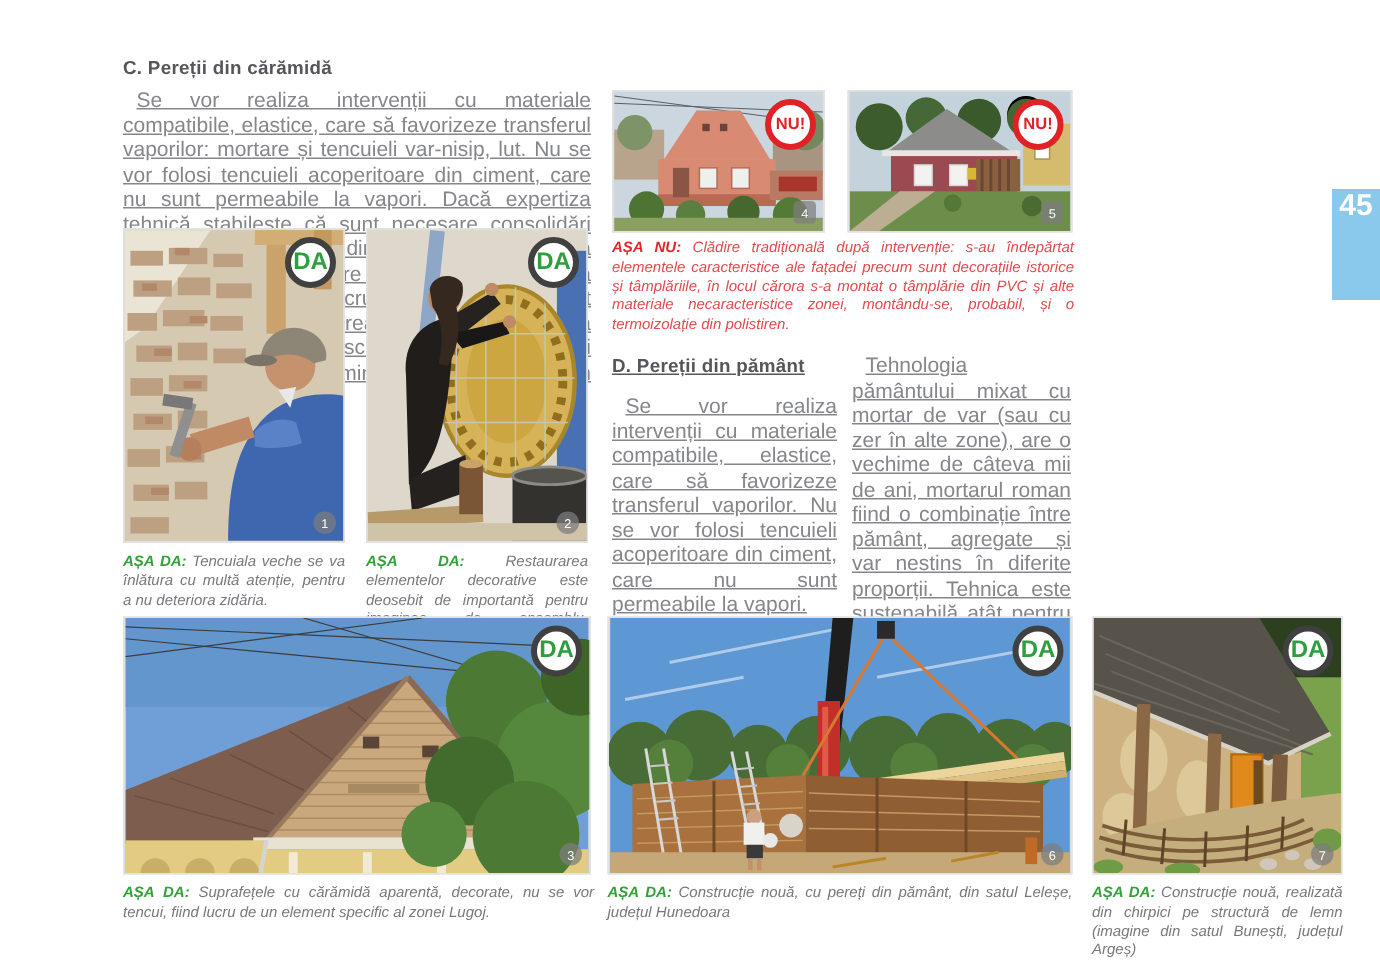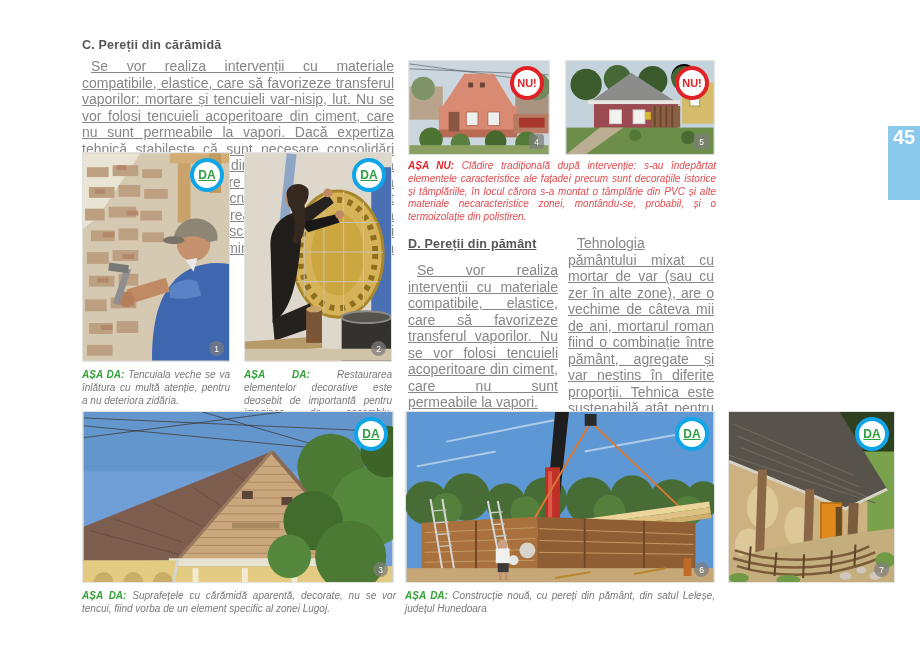--- a/index.html
+++ b/index.html
@@ -5,21 +5,21 @@
   html,body{margin:0;padding:0;background:#ffffff;}
   .page{position:relative;width:920px;height:650px;background:#ffffff;overflow:hidden;
         font-family:"Liberation Sans",sans-serif;}
   .heading{position:absolute;font-size:12.5px;font-weight:bold;color:#55565a;letter-spacing:.2px;}
   .body-text{position:absolute;font-size:14px;line-height:1.18;color:#85868a;text-align:justify;text-decoration:underline;}
   .body-text p{margin:0 0 9px 0;text-indent:9px;}
   .photo{position:absolute;overflow:hidden;border:1px solid #e2e2e0;box-sizing:border-box;background:#ddd;}
   .photo svg{display:block;width:100%;height:100%;}
   .da-badge,.nu-badge{position:absolute;top:5px;right:5px;width:26px;height:26px;border-radius:50%;
         background:#fff;display:flex;align-items:center;justify-content:center;font-weight:bold;}
-  .da-badge{border:4px solid #0ea5e9;color:#2f9e41;font-size:12px;text-decoration:underline;}
+  .da-badge{border:4px solid #404040;color:#2f9e41;font-size:16px;}
   .nu-badge{border:4px solid #e02227;color:#e02227;font-size:11px;}
   .num-badge{position:absolute;bottom:5px;right:5px;width:15px;height:15px;border-radius:50%;
         background:rgba(125,125,125,.72);color:#fff;font-size:8.5px;display:flex;align-items:center;justify-content:center;}
   .num-badge.square{border-radius:3px;}
   .caption{position:absolute;font-size:10px;font-style:italic;line-height:1.28;color:#77787c;text-align:justify;}
   .caption .cap-label{font-weight:bold;font-style:italic;color:#33a038;}
   .caption.nu{color:#e24a4e;}
   .caption.nu .cap-label{color:#e2252b;}
   .page-tab{position:absolute;right:0;top:126px;width:32px;height:74px;background:#8bc9ec;color:#ffffff;
         font-weight:bold;font-size:20px;display:flex;justify-content:center;}
@@ -440,24 +440,28 @@
     <div class="da-badge">
         <span>DA</span>
       </div>
     <div class="num-badge">
         <span>7</span>
       </div>
   </div>
 
   <div class="caption" style="left:82px;top:590px;width:314px;">
     <span class="cap-label">AȘA DA:</span>
-    <span>Suprafețele cu cărămidă aparentă, decorate, nu se vor tencui, fiind vorba de un element specific al zonei Lugoj.</span>
+    <span>Suprafețele cu cărămidă aparentă, decorate, nu se vor tencui, fiind lucru de un element specific al zonei Lugoj.</span>
   </div>
   <div class="caption" style="left:405px;top:590px;width:310px;">
     <span class="cap-label">AȘA DA:</span>
     <span>Construcție nouă, cu pereți din pământ, din satul Leleșe, județul Hunedoara</span>
   </div>
+  <div class="caption" style="left:728px;top:590px;width:167px;">
+    <span class="cap-label">AȘA DA:</span>
+    <span>Construcție nouă, realizată din chirpici pe structură de lemn (imagine din satul Bunești, județul Argeș)</span>
+  </div>
 
   <div class="page-tab">
     <span>45</span>
   </div>
 
 </div>
 
 </body></html>

